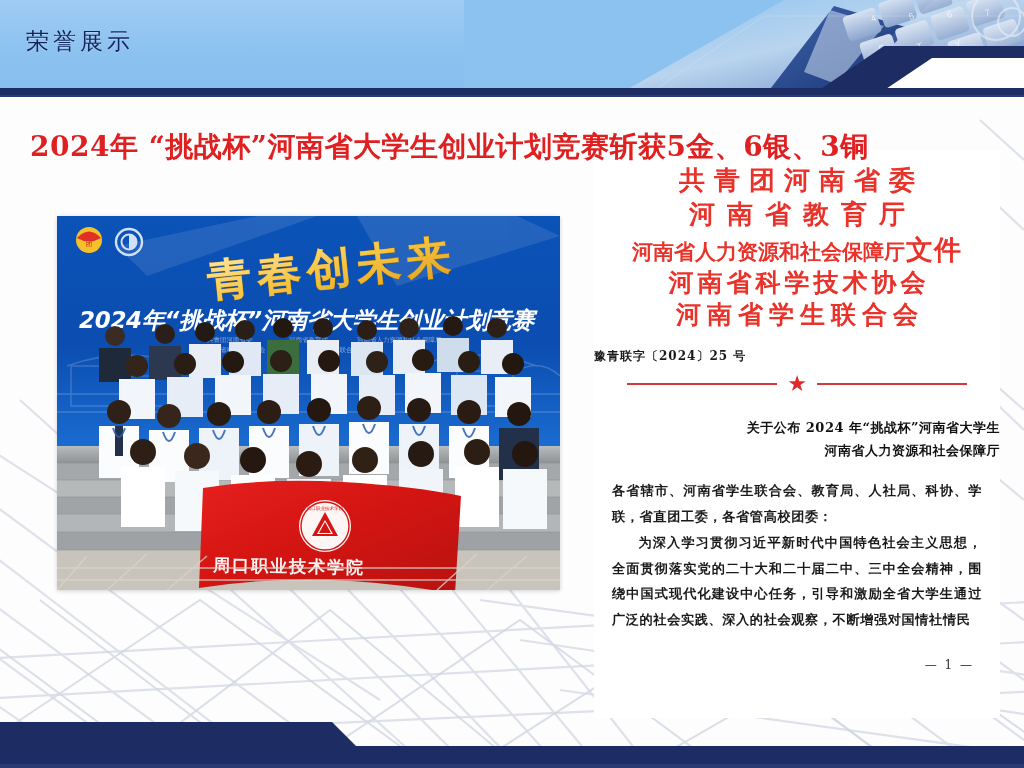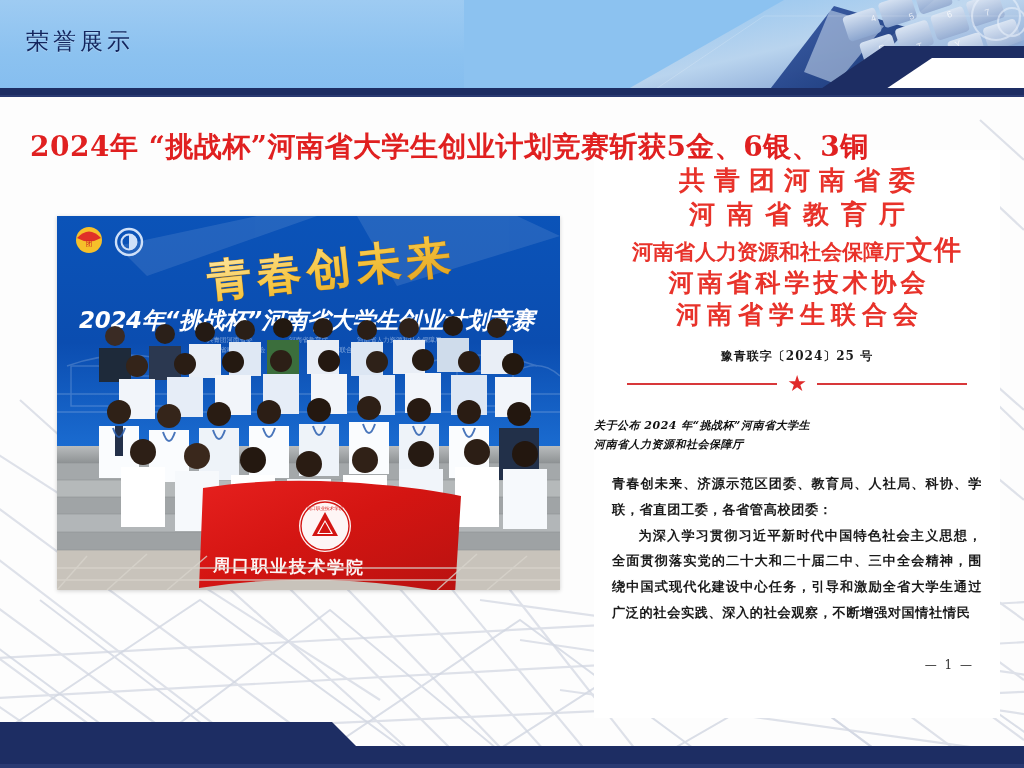--- a/index.html
+++ b/index.html
@@ -70,40 +70,39 @@
     white-space:nowrap;
   }
   .doc-org.l1{font-size:26px;letter-spacing:9px;padding-left:9px;}
   .doc-org.l2{font-size:26px;letter-spacing:12px;padding-left:12px;}
   .doc-org.l3{font-size:21px;letter-spacing:0px;}
   .doc-org.l3 .big{font-size:27px;letter-spacing:1px;margin-left:1px;}
   .doc-org.l4{font-size:25px;letter-spacing:4px;padding-left:4px;}
   .doc-org.l5{font-size:25px;letter-spacing:6px;padding-left:6px;}
 
   .doc-number{
-    margin-top:16px;text-align:center;
+    margin-top:16px;text-align:left;
     font-family:"DejaVu Serif","Liberation Serif",serif;
     font-size:12px;color:#1a1a1a;font-weight:bold;letter-spacing:1px;
   }
   .doc-sep{
     margin:9px auto 0 auto;width:340px;height:20px;position:relative;
   }
   .doc-sep .ln{position:absolute;top:9px;height:2.5px;background:#d8383a;}
   .doc-sep .ln.left{left:0;width:150px;}
   .doc-sep .ln.right{right:0;width:150px;}
   .doc-sep .star{
     position:absolute;left:50%;top:1px;transform:translateX(-50%);
     color:#e02a2a;font-size:22px;line-height:18px;
   }
   .doc-title{
-    margin-top:22px;text-align:left;
+    margin-top:22px;text-align:right;
     font-family:"DejaVu Serif","Liberation Serif",serif;
-    font-size:11px;font-weight:bold;color:#111;line-height:1.8;
+    font-size:13px;font-weight:bold;color:#111;line-height:1.8;
     letter-spacing:0.5px;
-    font-style:italic;
   }
   .doc-body{
     margin:16px 18px 0 18px;
     font-family:"DejaVu Serif","Liberation Serif",serif;
     font-size:13.2px;color:#1a1a1a;font-weight:bold;
     line-height:1.95;letter-spacing:0.6px;text-align:justify;
   }
   .doc-body p{margin:0;}
   .doc-body p.indent{text-indent:2em;font-family:Liberation Serif, serif;}
   .doc-page{
@@ -524,21 +523,21 @@
       <span class="star">★</span>
       <span class="ln right"></span>
     </div>
 
     <div class="doc-title">
       <div>关于公布 2024 年“挑战杯”河南省大学生</div>
       <div>河南省人力资源和社会保障厅</div>
     </div>
 
     <div class="doc-body">
-      <p>青春创未来、济源示范区团委、教育局、人社局、科协、学联，省直团工委，各省管高校团委：</p>
+      <p>各省辖市、河南省学生联合会、教育局、人社局、科协、学联，省直团工委，各省管高校团委：</p>
       <p class="indent">为深入学习贯彻习近平新时代中国特色社会主义思想，全面贯彻落实党的二十大和二十届二中、三中全会精神，围绕中国式现代化建设中心任务，引导和激励全省大学生通过广泛的社会实践、深入的社会观察，不断增强对国情社情民</p>
     </div>
 
     <div class="doc-page">— 1 —</div>
   </div>
 
   <div class="footer-band">
     <svg width="1024" height="62" viewBox="0 0 1024 62">
       <path d="M0 16 L332 16 L356 40 L1024 40 L1024 62 L0 62 Z" fill="#1d2d63"></path>
       <path d="M0 58 L1024 58 L1024 62 L0 62 Z" fill="#2a3a72"></path>

